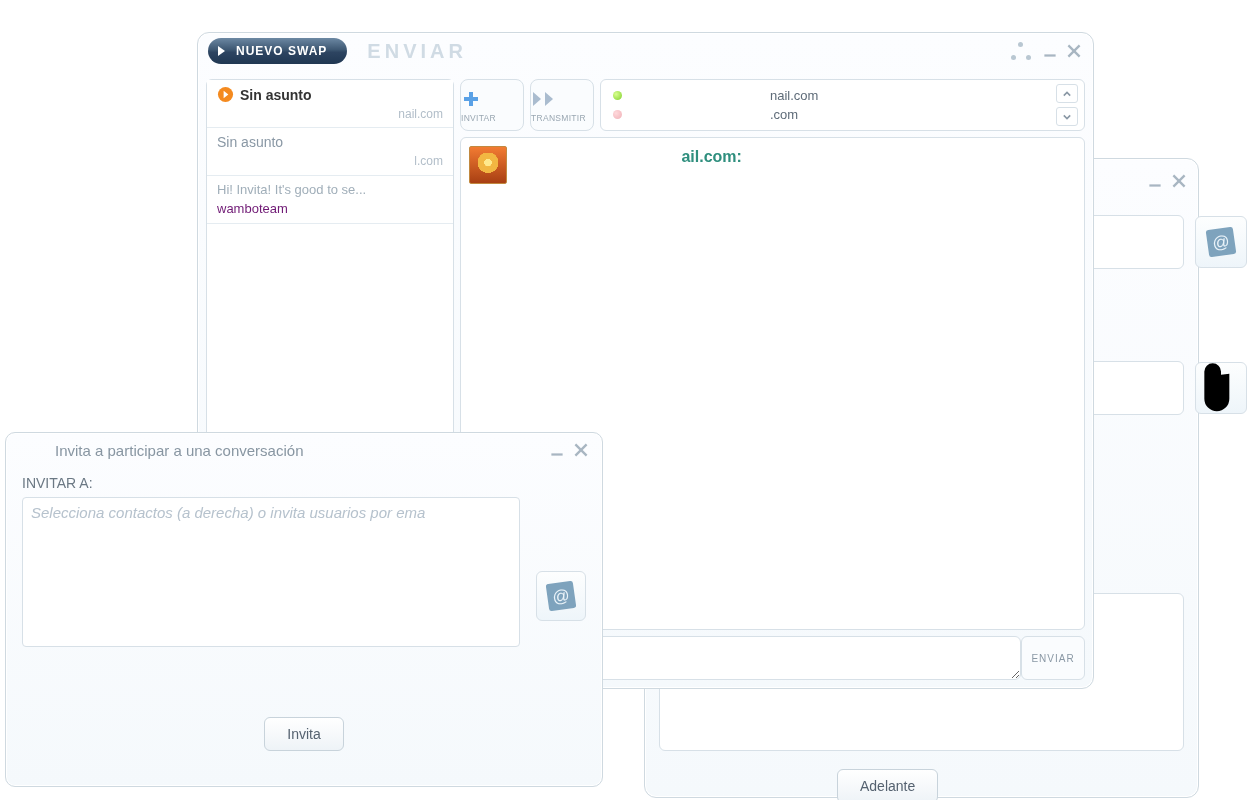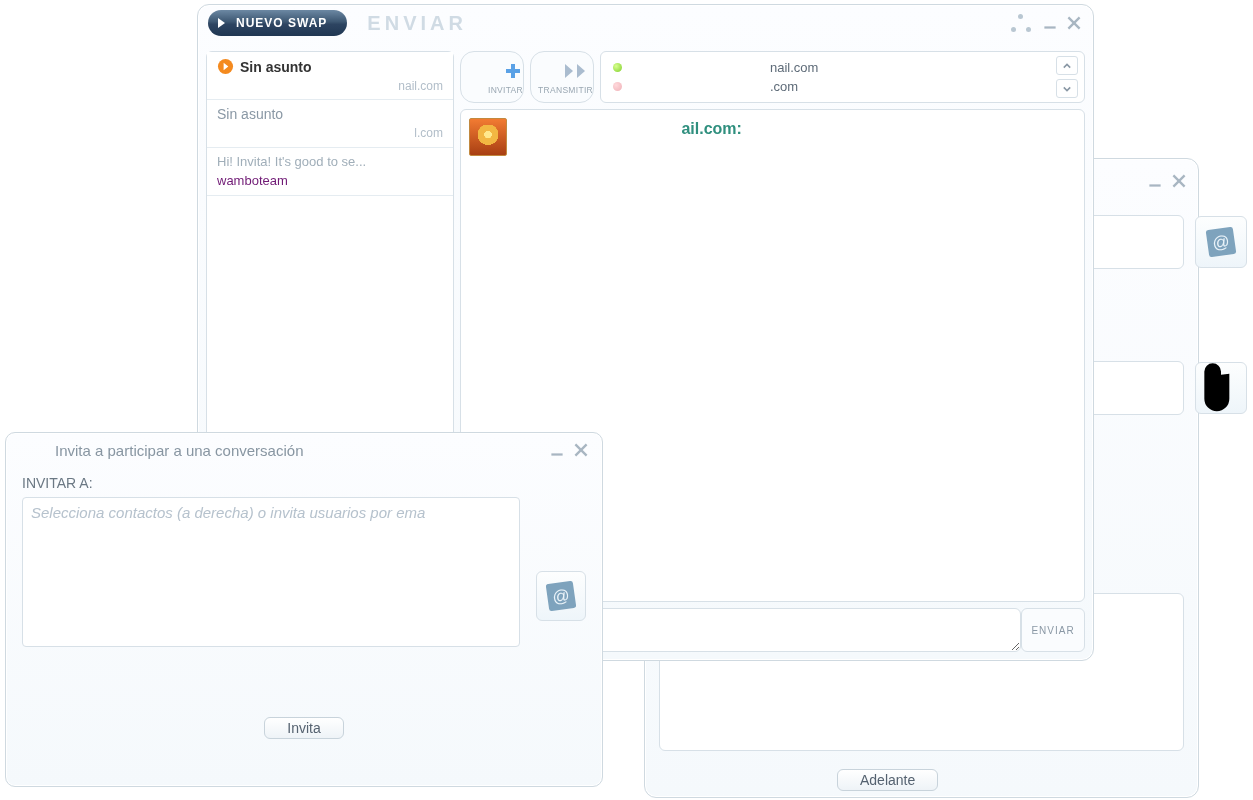--- a/index.html
+++ b/index.html
@@ -19,21 +19,21 @@
     align-items: center;
     padding: 0 10px;
     gap: 8px;
   }
   .win-controls { margin-left: auto; display: flex; gap: 6px; align-items: center;}
   .win-btn { width: 18px; height: 16px; color: #a8b6c2; cursor: pointer; display:flex;align-items:center;justify-content:center;}
   .win-btn svg { stroke: #a8b6c2; fill: none; stroke-width: 2; }
 
   
   #main-window {
-    left: 197px; top: 4px; width: 897px; height: 657px;
+    left: 197px; top: 32px; width: 897px; height: 657px;
     border-radius: 12px;
   }
   .pill-btn {
     background: linear-gradient(#6c88a3 0%, #3d5772 45%, #2d4461 55%, #203752 100%);
     color: #fff;
     border-radius: 14px;
     height: 26px; line-height: 26px;
     padding: 0 20px 0 28px;
     font-size: 12px;
     font-weight: bold;
@@ -76,22 +76,22 @@
   .msg-item .line2 { text-align:right; color:#b2bec9; font-size:12px; margin-top:4px;}
   .t4 .line1{color:#a0aeb9;font-size:13px;}
   .t4 .author{color:#701a75;font-size:13px;margin-top:4px;}
   .msg-icon { width:17px;height:17px; display:inline-flex;align-items:center;justify-content:center;}
   .msg-icon svg{width:17px;height:17px;}
 
   #right-col { flex:1; display:flex; flex-direction:column; margin-left:6px; gap:6px;}
   #toolbar { display:flex; gap:6px; }
   .tb-tile {
     width: 64px; height: 52px;
-    border:1px solid #d7e0e7; border-radius:14px; background:#fafcfe;
-    display:flex; flex-direction:column; align-items:flex-end; justify-content:center;
+    border:1px solid #d7e0e7; border-radius:8px; background:#fafcfe;
+    display:flex; flex-direction:column; align-items:flex-start; justify-content:center;
     cursor: pointer;
   }
   .tb-tile .icon{height:22px;display:flex;align-items:center;justify-content:center;}
   .tb-tile .label{font-size:8.5px; color:#9aa7b2; letter-spacing:0.3px; margin-top:3px;}
   .tb-plus svg{stroke:#5aa1e6;stroke-width:4;fill:none;}
   .tb-arrows svg{fill:#aabccf;}
 
   #contact-bar {
     flex:1; height:52px; border:1px solid #d7e0e7; border-radius:6px; background:#fff;
     display:flex; align-items:stretch; padding:4px 6px; gap:6px;
@@ -135,21 +135,21 @@
   }
   .bg-side-btn{
     position:absolute; right:-0px; top:0; width:52px;height:52px;
     border:1px solid #d7e0e7;border-radius:6px;background:linear-gradient(#fdfefe,#eef5fa);
     display:flex;align-items:center;justify-content:center;cursor:pointer;
   }
   .bg-big-field{
     position:absolute;left:0;right:0;top:378px;height:158px;border:1px solid #d7e0e7;border-radius:6px;background:#fff;
   }
   .sq-btn{
-    height:22px;padding:0 22px;border:1px solid #c8d3db;border-radius:6px;
+    height:34px;padding:0 22px;border:1px solid #c8d3db;border-radius:6px;
     background:linear-gradient(#ffffff,#eef3f7);color:#556270;font-size:14px;cursor:pointer;
     display:inline-flex;align-items:center;
   }
   #adelante-btn{position:absolute;left:178px;top:554px;}
 
   
   #invite-window{
     left:5px; top:432px; width:598px; height:355px;
     border-radius:10px;
   }

